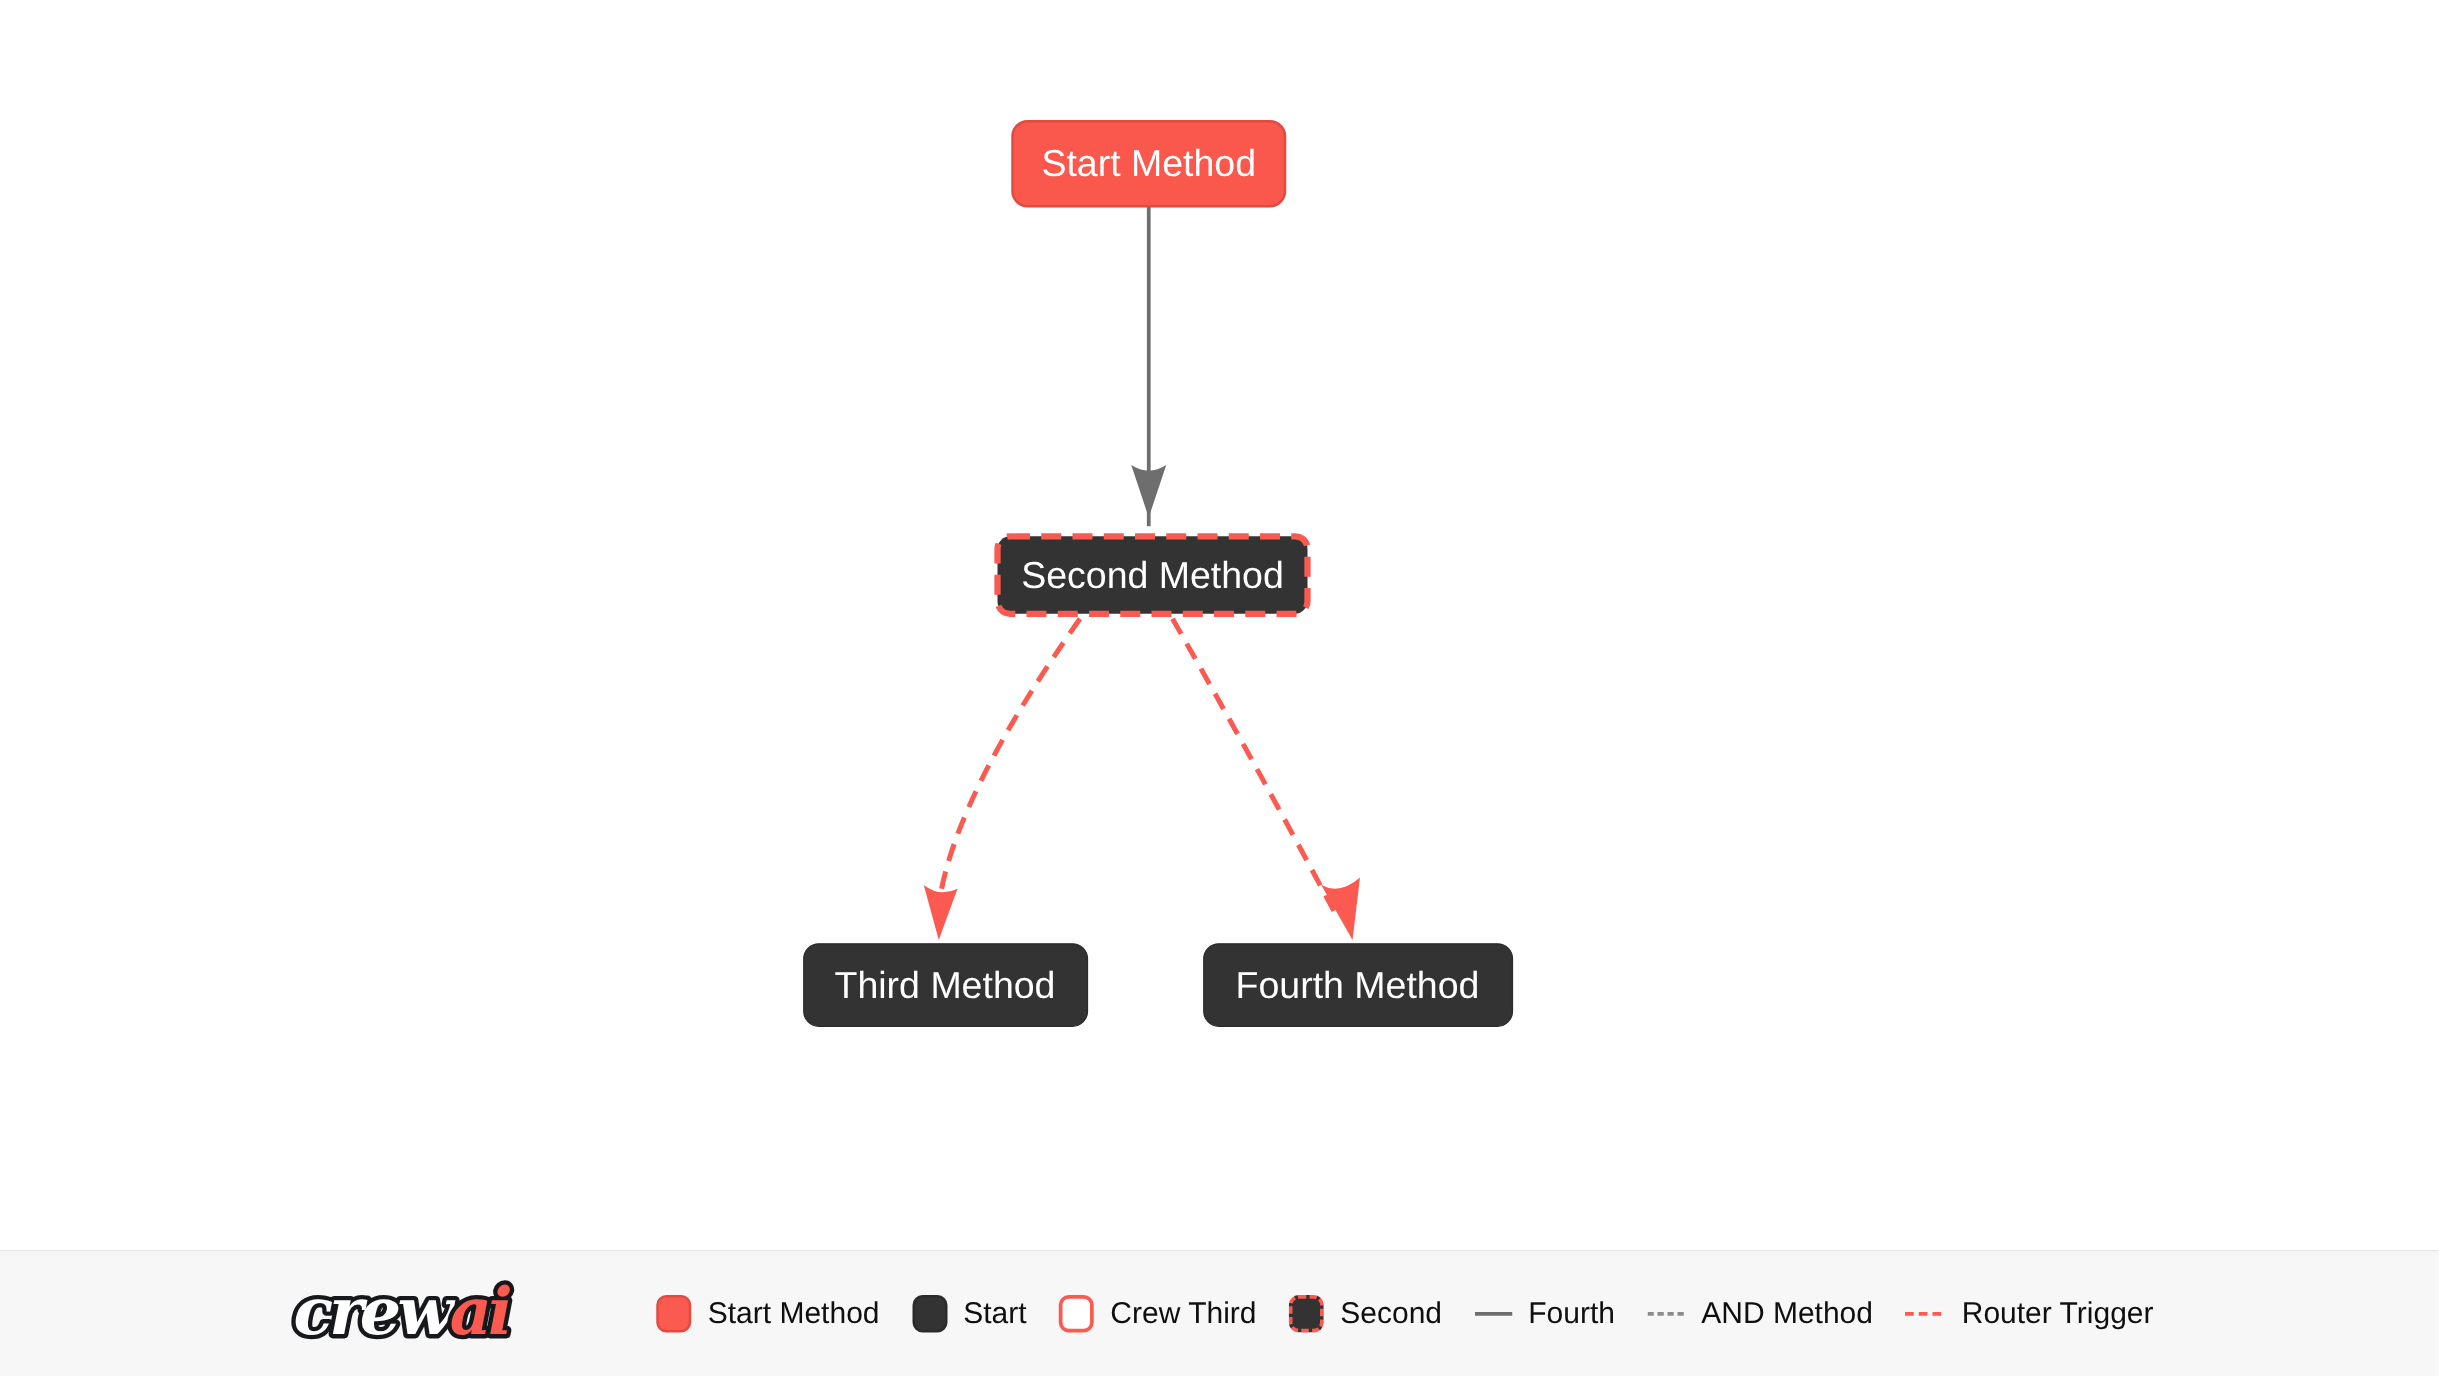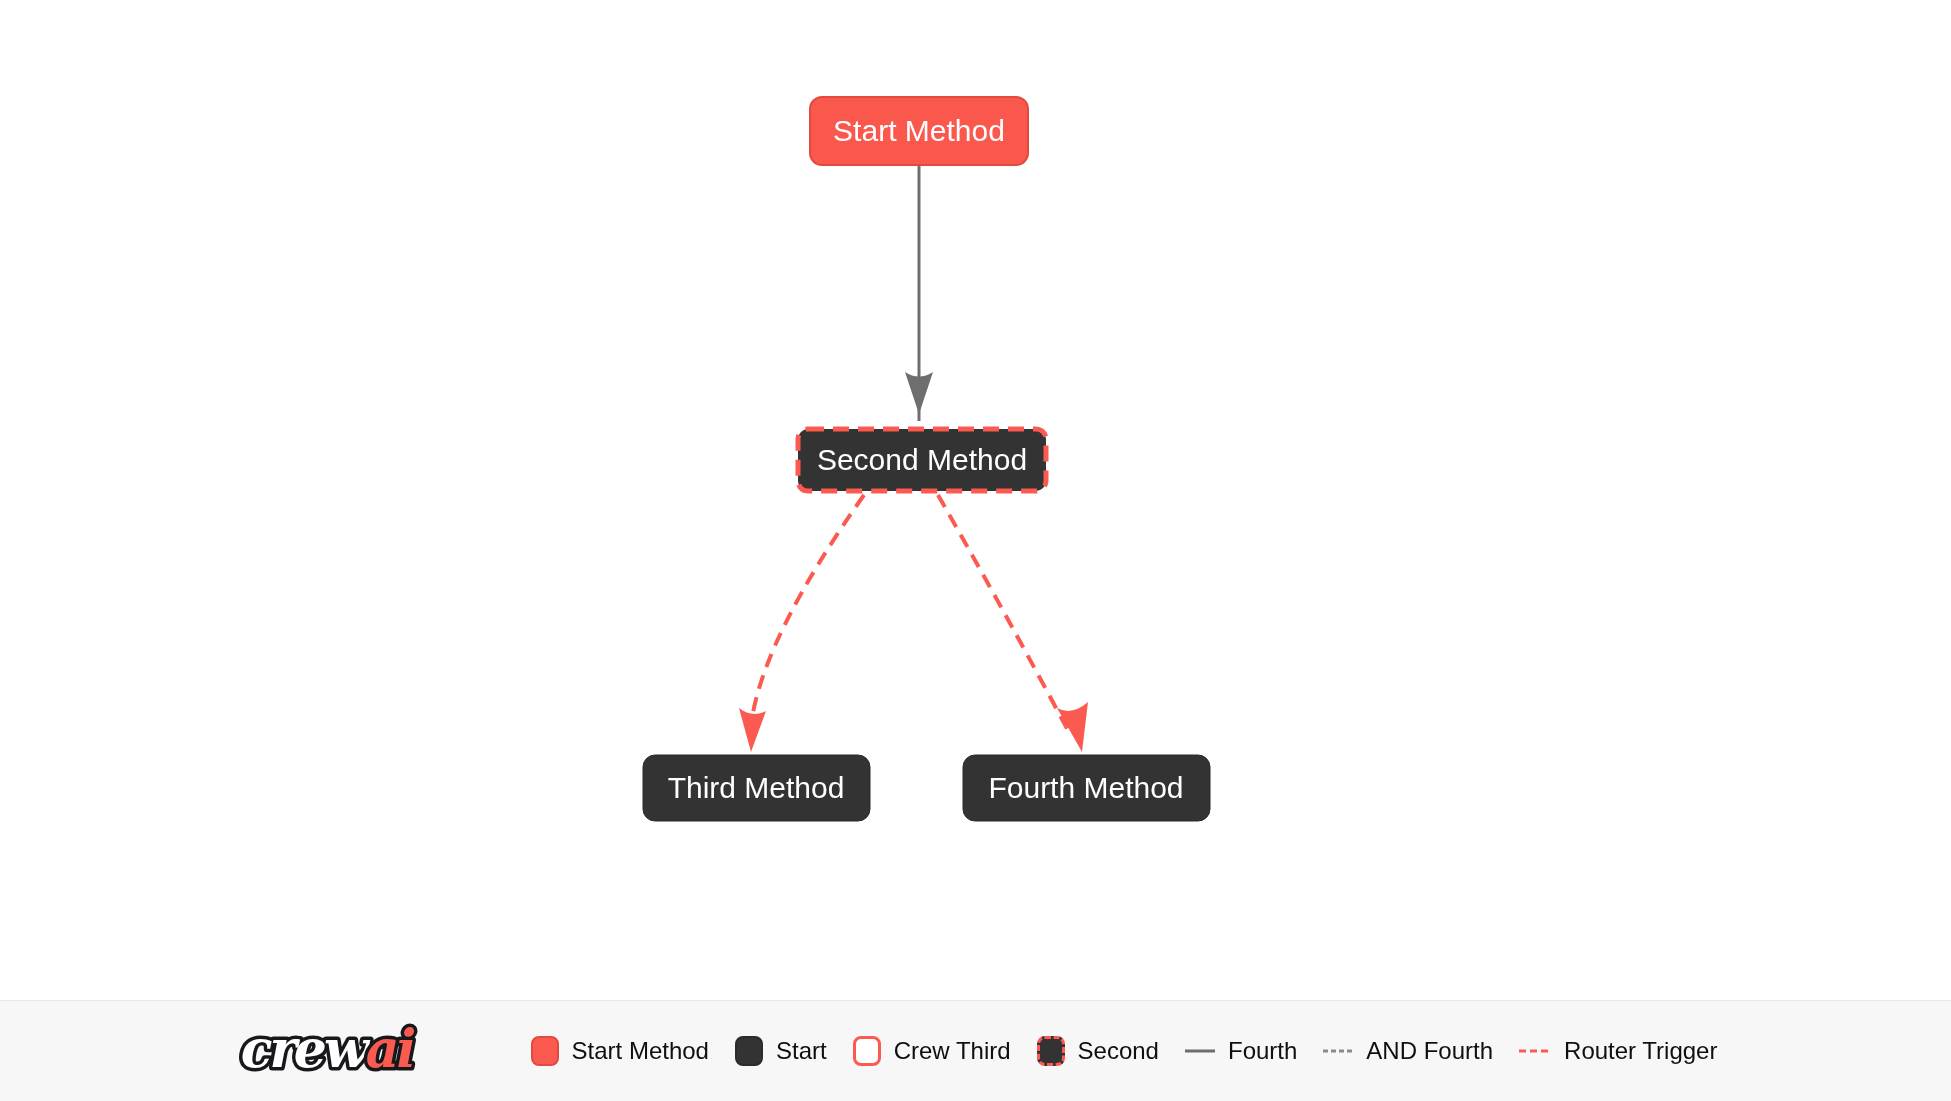--- a/index.html
+++ b/index.html
@@ -195,21 +195,21 @@
       <svg class="line-swatch" width="30" height="6">
         <line x1="0" y1="3" x2="30" y2="3" stroke="#6e6e6e" stroke-width="3"></line>
       </svg>
       <span class="legend-label">Fourth</span>
     </div>
 
     <div class="legend-item">
       <svg class="line-swatch" width="30" height="6">
         <line x1="0" y1="3" x2="30" y2="3" stroke="#8c8c8c" stroke-width="3" stroke-dasharray="5 3"></line>
       </svg>
-      <span class="legend-label">AND Fourth</span>
+      <span class="legend-label">AND Method</span>
     </div>
 
     <div class="legend-item">
       <svg class="line-swatch" width="32" height="6">
         <line x1="0" y1="3" x2="32" y2="3" stroke="#fb5a50" stroke-width="3" stroke-dasharray="7 4"></line>
       </svg>
       <span class="legend-label">Router Trigger</span>
     </div>
 
   </footer>

